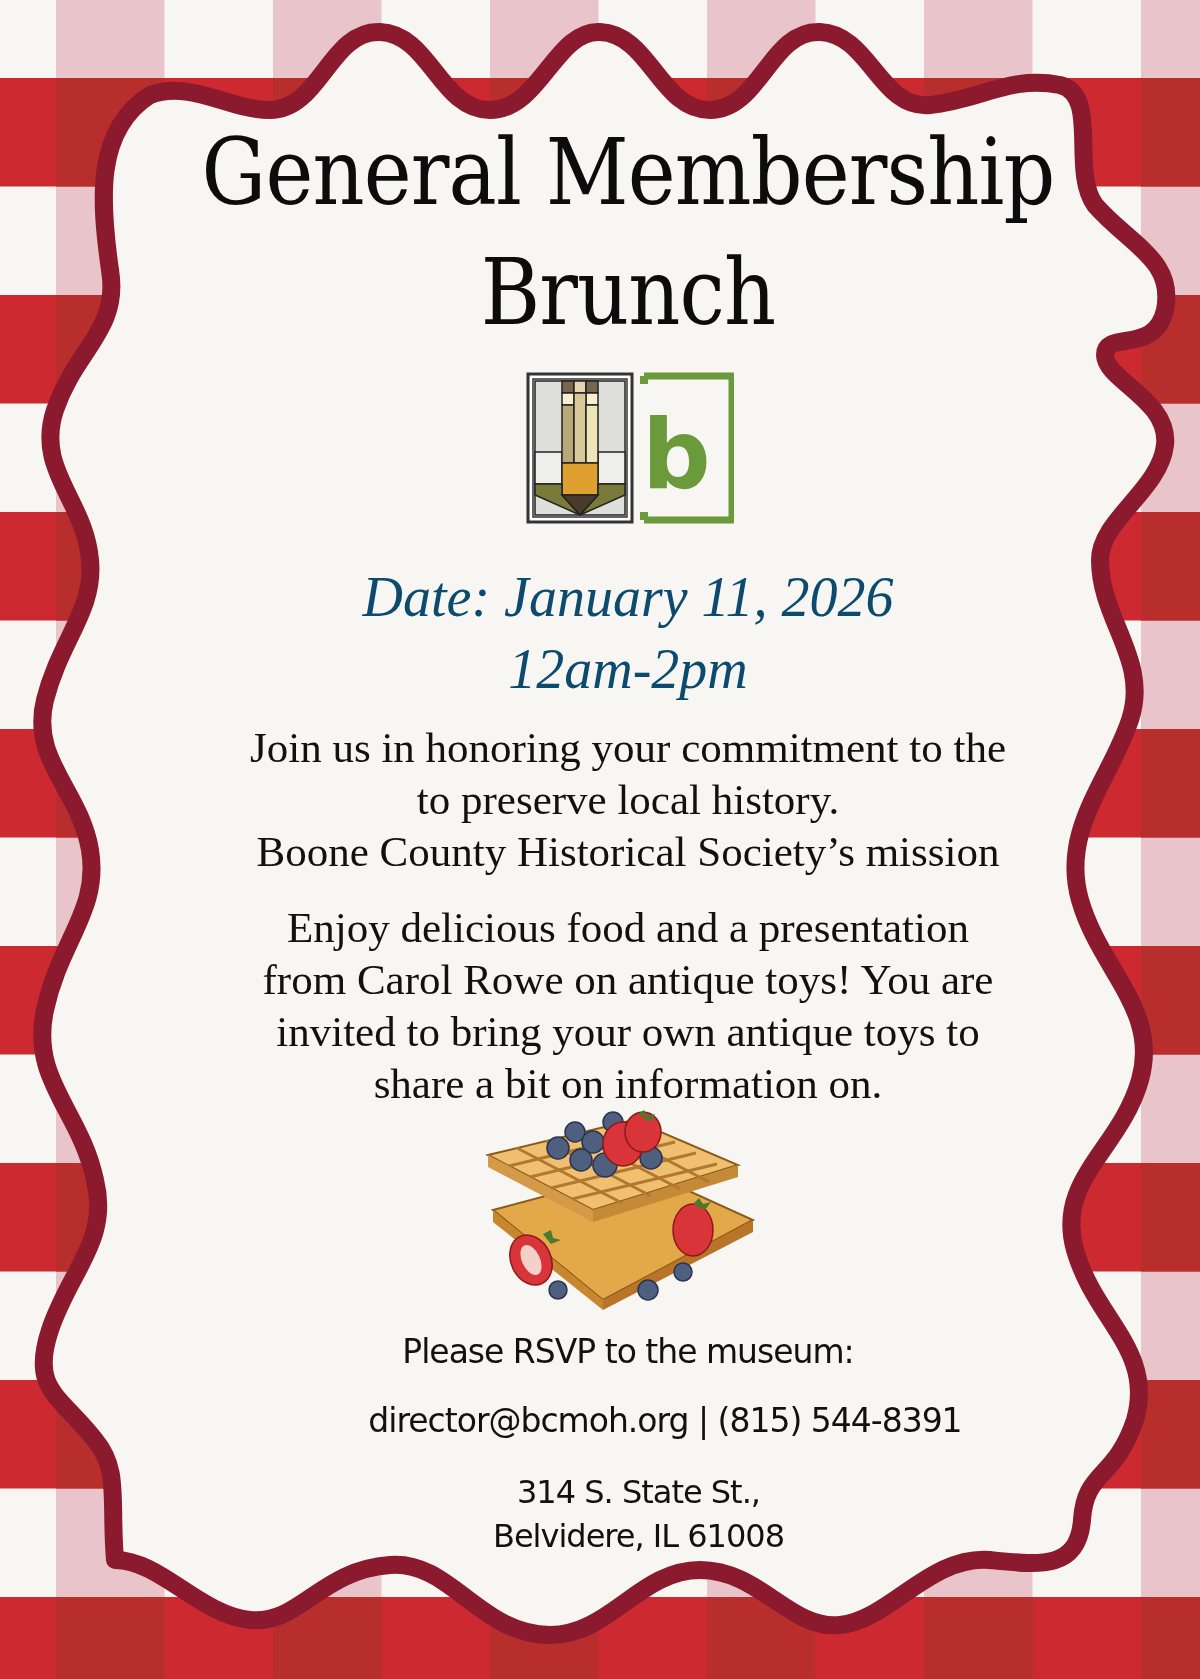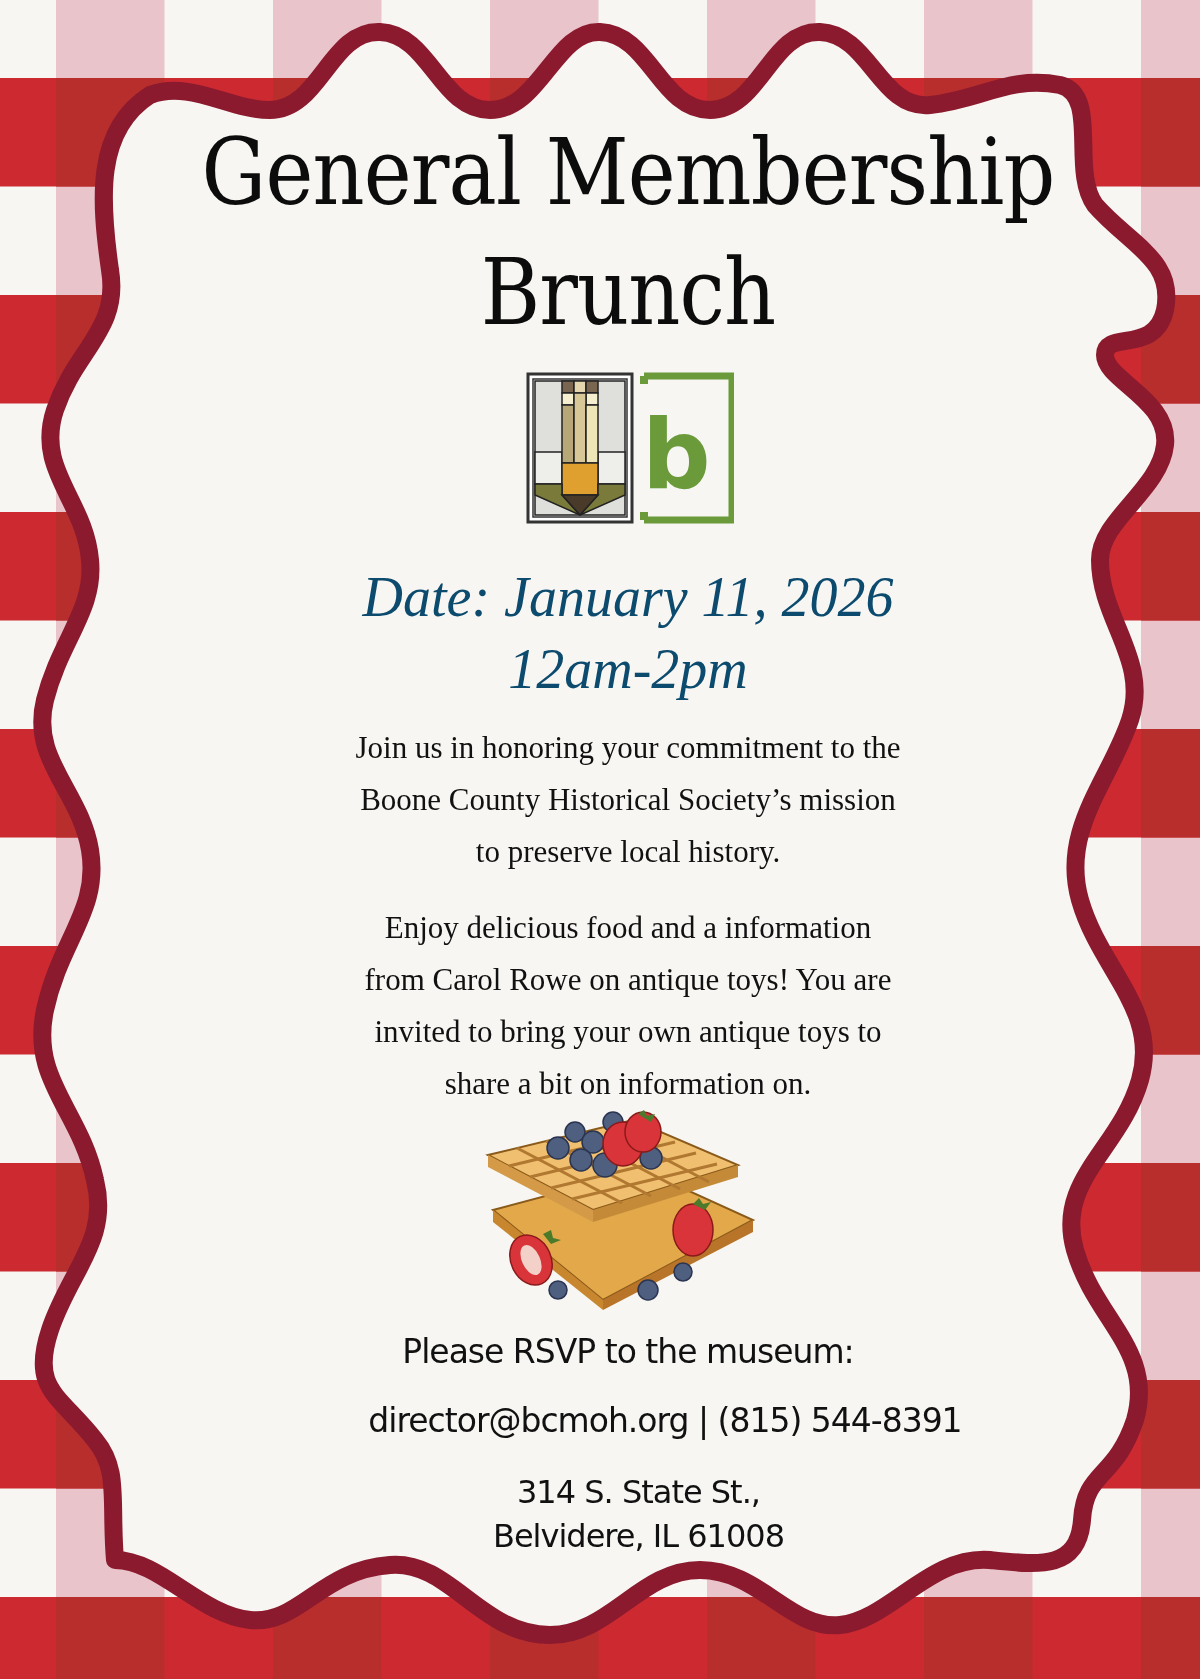--- a/index.html
+++ b/index.html
@@ -6,21 +6,21 @@
   body { width: 1200px; height: 1679px; position: relative; overflow: hidden; background: #f7f6f3; }
   .bg { position: absolute; left: 0; top: 0; width: 1200px; height: 1679px; }
   .content { position: absolute; left: 0; top: 0; width: 1200px; height: 1679px; text-align: center; color: #111; margin-left: 28px; }
   .title { position: absolute; left: 0; width: 1200px; font-family: "DejaVu Serif", serif; font-weight: normal; color: #0c0c0c; letter-spacing: -1px; transform: scaleX(0.88); transform-origin: center; }
   .title.l1 { top: 118px; font-size: 92px; line-height: 110px; }
   .title.l2 { top: 238px; font-size: 92px; line-height: 110px; }
   .logo { position: absolute; left: 498px; top: 372px; width: 208px; height: 152px; }
   .date { position: absolute; left: 0; width: 1200px; font-family: "Liberation Serif", serif; font-style: italic; font-size: 56px; color: #0c4a6e; }
   .date.d1 { top: 565px; }
   .date.d2 { top: 637px; }
-  .para { position: absolute; left: 100px; width: 1000px; font-family: "Liberation Serif", serif; font-size: 31px; line-height: 52px; color: #111; }
+  .para { position: absolute; left: 100px; width: 1000px; font-family: "Liberation Serif", serif; font-size: 43px; line-height: 52px; color: #111; }
   .para.p1 { top: 722px; }
   .para.p2 { top: 902px; }
   .para .line { display: block; white-space: nowrap; }
   .food { position: absolute; left: 455px; top: 1110px; width: 300px; height: 210px; }
   .rsvp { position: absolute; left: 0; width: 1200px; font-family: "DejaVu Sans", sans-serif; color: #111; letter-spacing: -1px; }
   .rsvp.r1 { top: 1332px; font-size: 33px; }
   .rsvp.r2 { top: 1401px; font-size: 33px; padding-left: 37px; }
   .rsvp.r3 { top: 1470px; font-size: 32px; line-height: 44px; }
   .rsvp .line { display: block; padding-left: 21px; }
 </style>
@@ -113,26 +113,26 @@
       <rect x="114" y="140" width="8" height="8" fill="#6b9a3a"></rect>
       <text x="116" y="116" font-family="DejaVu Sans, sans-serif" font-weight="bold" font-size="96" fill="#6b9a3a">b</text>
     </g>
   </svg>
 
   <div class="date d1">Date: January 11, 2026</div>
   <div class="date d2">12am-2pm</div>
 
   <div class="para p1">
     <span class="line">Join us in honoring your commitment to the</span>
+    <span class="line">to preserve local history.</span>
     <span class="line">Boone County Historical Society’s mission</span>
-    <span class="line">to preserve local history.</span>
   </div>
 
   <div class="para p2">
-    <span class="line">Enjoy delicious food and a information</span>
+    <span class="line">Enjoy delicious food and a presentation</span>
     <span class="line">from Carol Rowe on antique toys! You are</span>
     <span class="line">invited to bring your own antique toys to</span>
     <span class="line">share a bit on information on.</span>
   </div>
 
   <svg class="food" viewBox="0 0 300 210" xmlns="http://www.w3.org/2000/svg">
 
     <polygon points="10,100 160,60 270,110 120,190" fill="#e2a84a" stroke="#8a5a1a" stroke-width="2"></polygon>
     <polygon points="10,100 120,190 120,200 10,112" fill="#c8862e"></polygon>
     <polygon points="120,190 270,110 270,122 120,200" fill="#b87428"></polygon>

